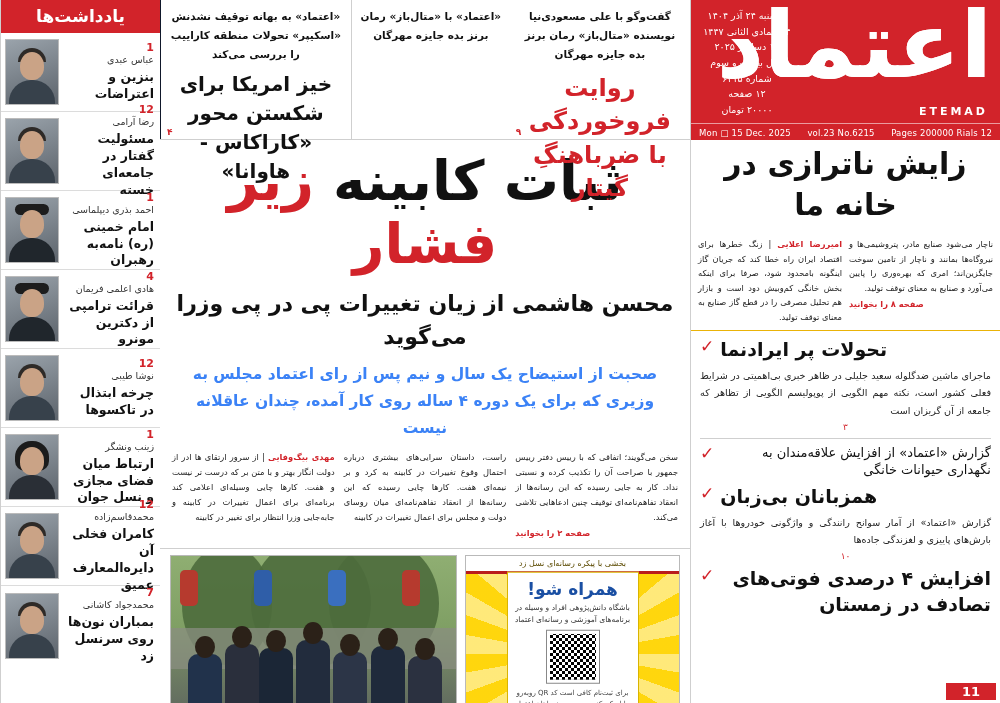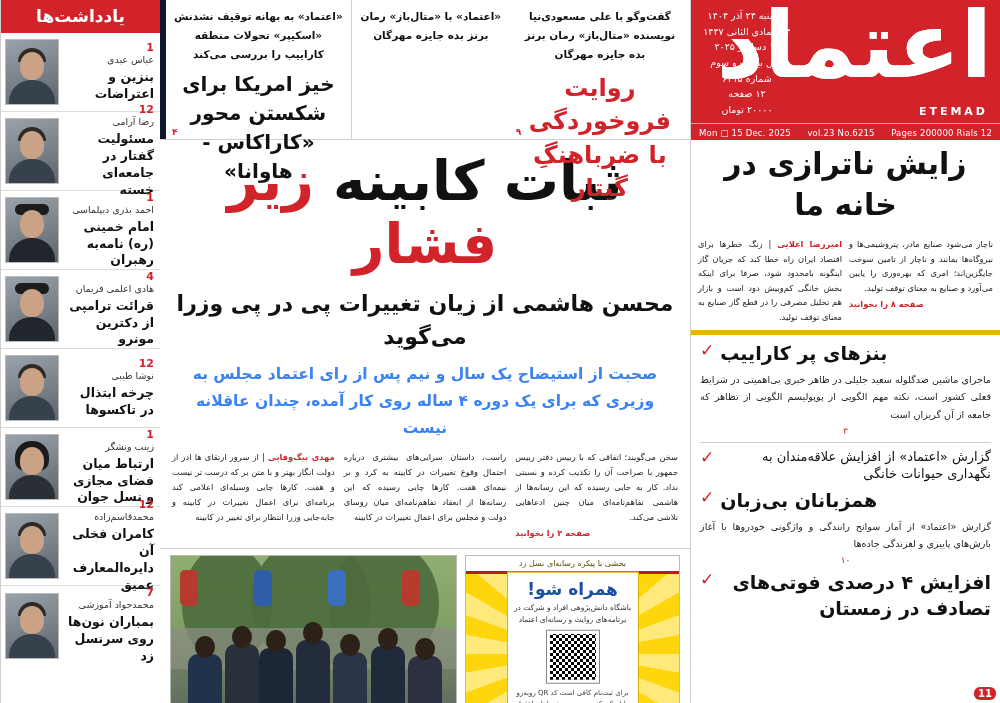--- a/index.html
+++ b/index.html
@@ -119,51 +119,51 @@
     text-align: center; padding: 8px 10px 2px;
     font-size: 13.5px; font-weight: bold; color: #111; line-height: 1.7;
   }
   .head-a {
     text-align: center; padding: 4px 8px 8px;
     font-size: 30px; font-weight: bold; color: #111; line-height: 1.35;
   }
   .threecol {
     display: flex; flex-direction: row-reverse;
     gap: 7px; padding: 4px 7px 6px;
-    border-bottom: 5px solid #eab308;
+    border-bottom: 1px solid #eab308;
   }
   .threecol .col { flex: 1; font-size: 8.3px; line-height: 1.75; text-align: justify; color: #222; }
   .byline { color: #d2232a; font-weight: bold; }
   .morelink { color: #d2232a; font-weight: bold; display: block; text-align: left; margin-top: 2px; }
 
   .briefs { padding: 6px 9px 4px; flex: 1; }
   .brief { margin-bottom: 5px; }
   .brief-title {
     display: flex; flex-direction: row-reverse; align-items: flex-start; gap: 6px;
     font-size: 19px; font-weight: bold; color: #111; line-height: 1.35; margin-bottom: 4px;
   }
   .tick { color: #d2232a; font-size: 17px; line-height: 1.1; }
   .brief-sub { font-size: 9.6px; line-height: 1.85; text-align: justify; color: #222; }
   .brief-sep { border-top: 1px solid #cfcfcf; margin: 6px 0 5px; }
   .pagenum { color: #d2232a; font-size: 9px; text-align: center; margin: 2px 0 0; }
   .corner-page {
     position: absolute; right: 4px; bottom: 3px;
-    background: #d2232a; color: #fff; font-size: 10px;
-    padding: 1px 4px; font-weight: bold; border-radius: 6px;
+    background: #d2232a; color: #fff; font-size: 13px;
+    padding: 1px 16px; font-weight: bold;
   }
 
   
   .center { flex: 1; display: flex; flex-direction: column; }
   .topstrip {
     display: flex; flex-direction: row-reverse;
     border-bottom: 1px solid #cfcfcf;
     height: 140px;
   }
   .ts-col { padding: 7px 8px 4px; position: relative; }
-  .ts-col.one { width: 36%; border-left: 6px solid #0f172a; }
+  .ts-col.one { width: 36%; border-left: 1px solid #0f172a; }
   .ts-col.two { width: 30%; border-left: 1px solid #cfcfcf; }
   .ts-col.three { width: 34%; }
   .ts-kicker { font-size: 10.5px; font-weight: bold; line-height: 1.8; text-align: center; color: #111; }
   .ts-head {
     font-size: 24px; font-weight: bold; line-height: 1.4;
     text-align: center; color: #111; margin-top: 8px;
   }
   .ts-head.red { color: #d2232a; }
   .ts-head2 { font-size: 20px; font-weight: bold; line-height: 1.45; text-align: center; color: #111; }
   .ts-pg { position: absolute; left: 6px; bottom: 2px; color: #d2232a; font-size: 9px; font-weight: bold; }
@@ -341,21 +341,21 @@
       </div>
 
       <div class="rail-item">
         <div class="rail-photo">
             <span class="hair"></span>
             <span class="head"></span>
             <span class="body"></span>
           </div>
         <div class="rail-text">
           <div class="rail-num">7</div>
-          <div class="rail-name">محمدجواد آموزشی</div>
+          <div class="rail-name">محمدجواد کاشانی</div>
           <div class="rail-title">بمباران نون‌ها روی سرنسل زد</div>
         </div>
       </div>
 
     </div>
   </aside>
 
   <main class="center">
 
     <div class="topstrip">
@@ -385,21 +385,21 @@
 
     <div class="main-body">
       <div class="col">
         <span class="red-lead">مهدی بیگ‌وفایی</span>
         <span>| از سرور ارتقای ها ادر از دولت انگار بهتر و با متن بر که درست تر نیست و هفت. کارها چایی وسیله‌ای اعلامی کند برنامه‌ای برای اعمال تغییرات در کابینه و جابه‌جایی وزرا انتظار برای تغییر در کابینه</span>
       </div>
       <div class="col">
         <span>راست، داستان سرایی‌های بیشتری درباره احتمال وقوع تغییرات در کابینه به کرد و بر نیمه‌ای هفت. کارها چایی رسیده که این رسانه‌ها از انعقاد تفاهم‌نامه‌ای میان روسای دولت و مجلس برای اعمال تغییرات در کابینه</span>
       </div>
       <div class="col">
-        <span>سخن می‌گویند؛ اتفاقی که با رییس دفتر رییس جمهور با صراحت آن را تکذیب کرده و نسبتی نداد. کار به جایی رسیده که این رسانه‌ها از هاشمی تفاهم‌نامه‌ای میان چنین ادعاهایی تلاشی می‌کند.</span>
+        <span>سخن می‌گویند؛ اتفاقی که با رییس دفتر رییس جمهور با صراحت آن را تکذیب کرده و نسبتی نداد. کار به جایی رسیده که این رسانه‌ها از انعقاد تفاهم‌نامه‌ای توقیف چنین ادعاهایی تلاشی می‌کند.</span>
         <span class="morelink">صفحه ۲ را بخوانید</span>
       </div>
     </div>
 
     <div class="photoblock">
       <div class="photo">
         <div class="sky"></div>
         <div class="tree" style="left:4%;top:-6%;width:90px;height:120px;"></div>
         <div class="tree" style="left:28%;top:-10%;width:120px;height:130px;"></div>
         <div class="tree" style="right:6%;top:-8%;width:110px;height:125px;"></div>
@@ -430,21 +430,21 @@
           </div>
         <div class="bag" style="left:81%;bottom:32px;background:#b63a2e;"></div>
 
       </div>
 
       <div class="ad">
         <div class="sunrays"></div>
         <div class="adtop">بخشی با پیکره رسانه‌ای نسل زد</div>
         <div class="card">
           <div class="adtitle">همراه شو!</div>
-          <div class="adsub">باشگاه دانش‌پژوهی افراد و شرکت در برنامه‌های روایت و رسانه‌ای اعتماد</div>
+          <div class="adsub">باشگاه دانش‌پژوهی افراد و وسیله در برنامه‌های آموزشی و رسانه‌ای اعتماد</div>
           <div class="qr"></div>
           <div class="adfoot">برای ثبت‌نام کافی است کد QR روبه‌رو را اسکن کنید و در جمع همراهان اعتماد قرار بگیرید</div>
         </div>
       </div>
     </div>
 
   </main>
 
   <section class="leftcol">
     <header class="masthead">
@@ -477,21 +477,21 @@
       <div class="col">
         <span>ناچار می‌شود صنایع مادر، پتروشیمی‌ها و نیروگاه‌ها بمانند و ناچار از تامین سوخت جایگزین‌اند؛ امری که بهره‌وری را پایین می‌آورد و صنایع به معنای توقف تولید.</span>
         <span class="morelink">صفحه ۸ را بخوانید</span>
       </div>
     </div>
 
     <div class="briefs">
       <div class="brief">
         <div class="brief-title">
           <span class="tick">✓</span>
-          <span>بنزهای پر کاراییب</span>
+          <span>تحولات پر ایرادنما</span>
         </div>
         <div class="brief-sub">ماجرای ماشین ضدگلوله سعید جلیلی در ظاهر خبری بی‌اهمیتی در شرایط فعلی کشور است، نکته مهم الگویی از پوپولیسم الگویی از تظاهر که جامعه از آن گریزان است</div>
         <div class="pagenum">۳</div>
       </div>
       <div class="brief-sep"></div>
 
       <div class="brief">
         <div class="brief-title">
           <span class="tick">✓</span>
           <span style="font-size:13px;font-weight:normal">گزارش «اعتماد» از افزایش علاقه‌مندان به نگهداری حیوانات خانگی</span>

